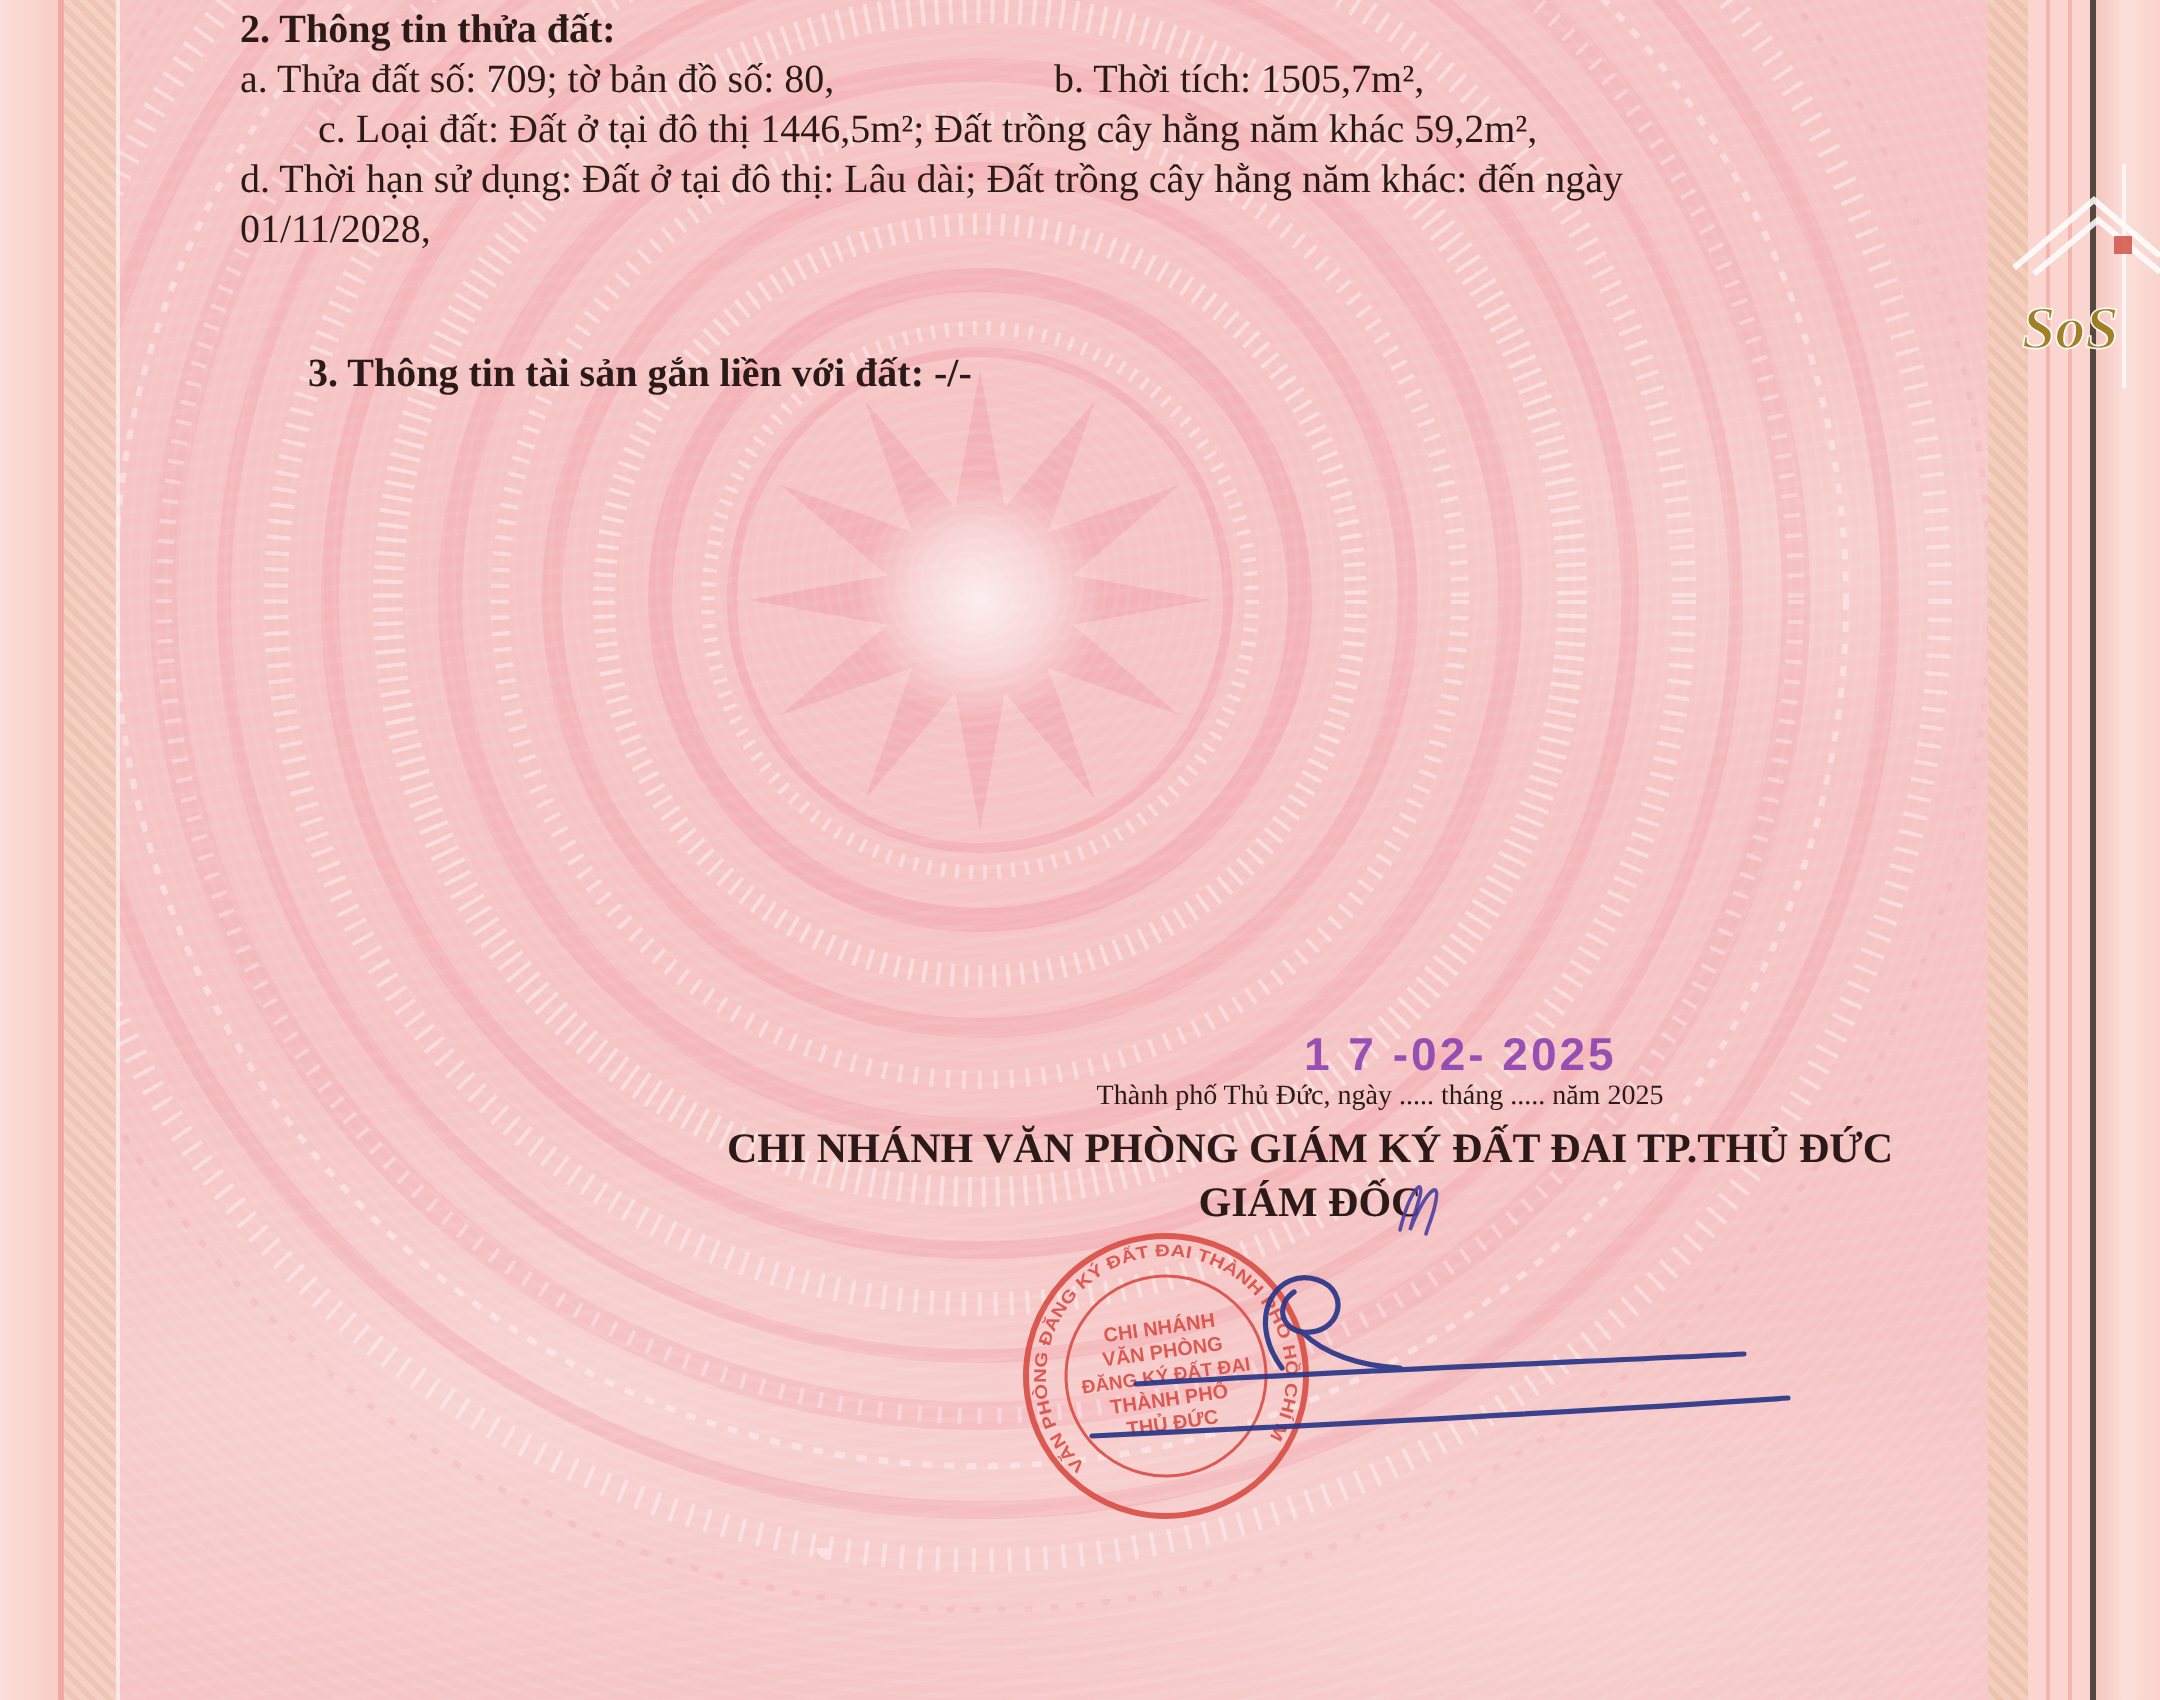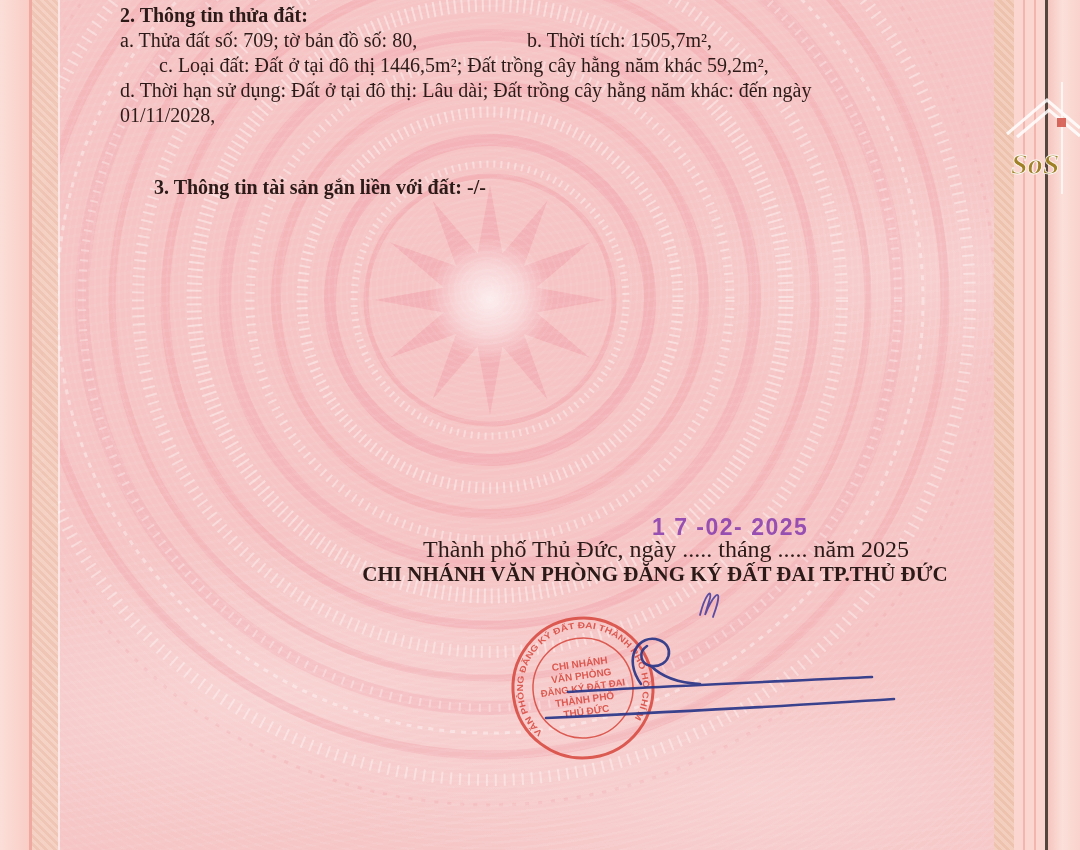--- a/index.html
+++ b/index.html
@@ -28,21 +28,21 @@
   .t-h2   {left:120px;top:3px;}
   .t-a    {left:120px;top:28px;}
   .t-b    {left:527px;top:28px;}
   .t-c    {left:120px;top:53px;margin-left:39px;}
   .t-d    {left:120px;top:78px;}
   .t-d2   {left:120px;top:103px;}
   .t-dd   {left:120px;top:127px;}
   .t-e    {left:120px;top:151px;}
   .t-h3   {left:120px;top:175px;margin-left:34px;}
   
-  .t-place{left:396px;top:537px;width:540px;font-size:24px;}
+  .t-place{left:420px;top:537px;width:540px;font-size:14px;}
   .t-stamp{
     left:652px;top:514px;font-family:"Liberation Sans","DejaVu Sans",sans-serif;
     font-weight:bold;font-size:23px;letter-spacing:1.5px;color:#8a3fb0;opacity:.88;
     white-space:nowrap;
   }
   .t-office{left:350px;top:562px;width:610px;font-size:21px;}
   .t-title {left:350px;top:589px;width:610px;font-size:21px;}
   .t-name  {left:500px;top:751px;width:310px;font-size:21px;color:#33201c;}
   
   .seal{position:absolute;left:505px;top:610px;opacity:.88;pointer-events:none;}
@@ -115,21 +115,22 @@
   <div class="abs bodytext bold t-h2">2. Thông tin thửa đất:</div>
   <div class="abs bodytext t-a">a. Thửa đất số: 709; tờ bản đồ số: 80,</div>
   <div class="abs bodytext t-b">b. Thời tích: 1505,7m²,</div>
   <div class="abs bodytext t-c">c. Loại đất: Đất ở tại đô thị 1446,5m²; Đất trồng cây hằng năm khác 59,2m²,</div>
   <div class="abs bodytext t-d">d. Thời hạn sử dụng: Đất ở tại đô thị: Lâu dài; Đất trồng cây hằng năm khác: đến ngày</div>
   <div class="abs bodytext t-d2">01/11/2028,</div>
   <div class="abs bodytext bold t-h3">3. Thông tin tài sản gắn liền với đất: -/-</div>
 
   <div class="abs bodytext center t-place">Thành phố Thủ Đức, ngày ..... tháng ..... năm 2025</div>
   <div class="abs t-stamp">1 7 -02- 2025</div>
-  <div class="abs bodytext bold center t-office">CHI NHÁNH VĂN PHÒNG ĐĂNG KÝ ĐẤT ĐAI TP.THỦ ĐỨC</div>
+  <div class="abs bodytext bold center t-office">CHI NHÁNH VĂN PHÒNG GIÁM KÝ ĐẤT ĐAI TP.THỦ ĐỨC</div>
+  <div class="abs bodytext bold center t-title">GIÁM ĐỐC</div>
 
   <svg class="seal" width="156" height="156" viewBox="0 0 156 156">
     <g transform="rotate(-8 78 78)">
       <circle cx="78" cy="78" r="70" fill="none" stroke="#d84a40" stroke-width="3"></circle>
       <circle cx="78" cy="78" r="50" fill="none" stroke="#d84a40" stroke-width="1.5"></circle>
       <path id="sealArc" d="M 32,116.6 A 60,60 0 1 1 124,116.6" fill="none"></path>
       <text class="sealtext" font-size="8.6" textLength="288" lengthAdjust="spacingAndGlyphs">
         <textPath href="#sealArc">VĂN PHÒNG ĐĂNG KÝ ĐẤT ĐAI THÀNH PHỐ HỒ CHÍ MINH</textPath>
       </text>
       <text class="sealtext" x="78" y="57" font-size="10" text-anchor="middle">CHI NHÁNH</text>

